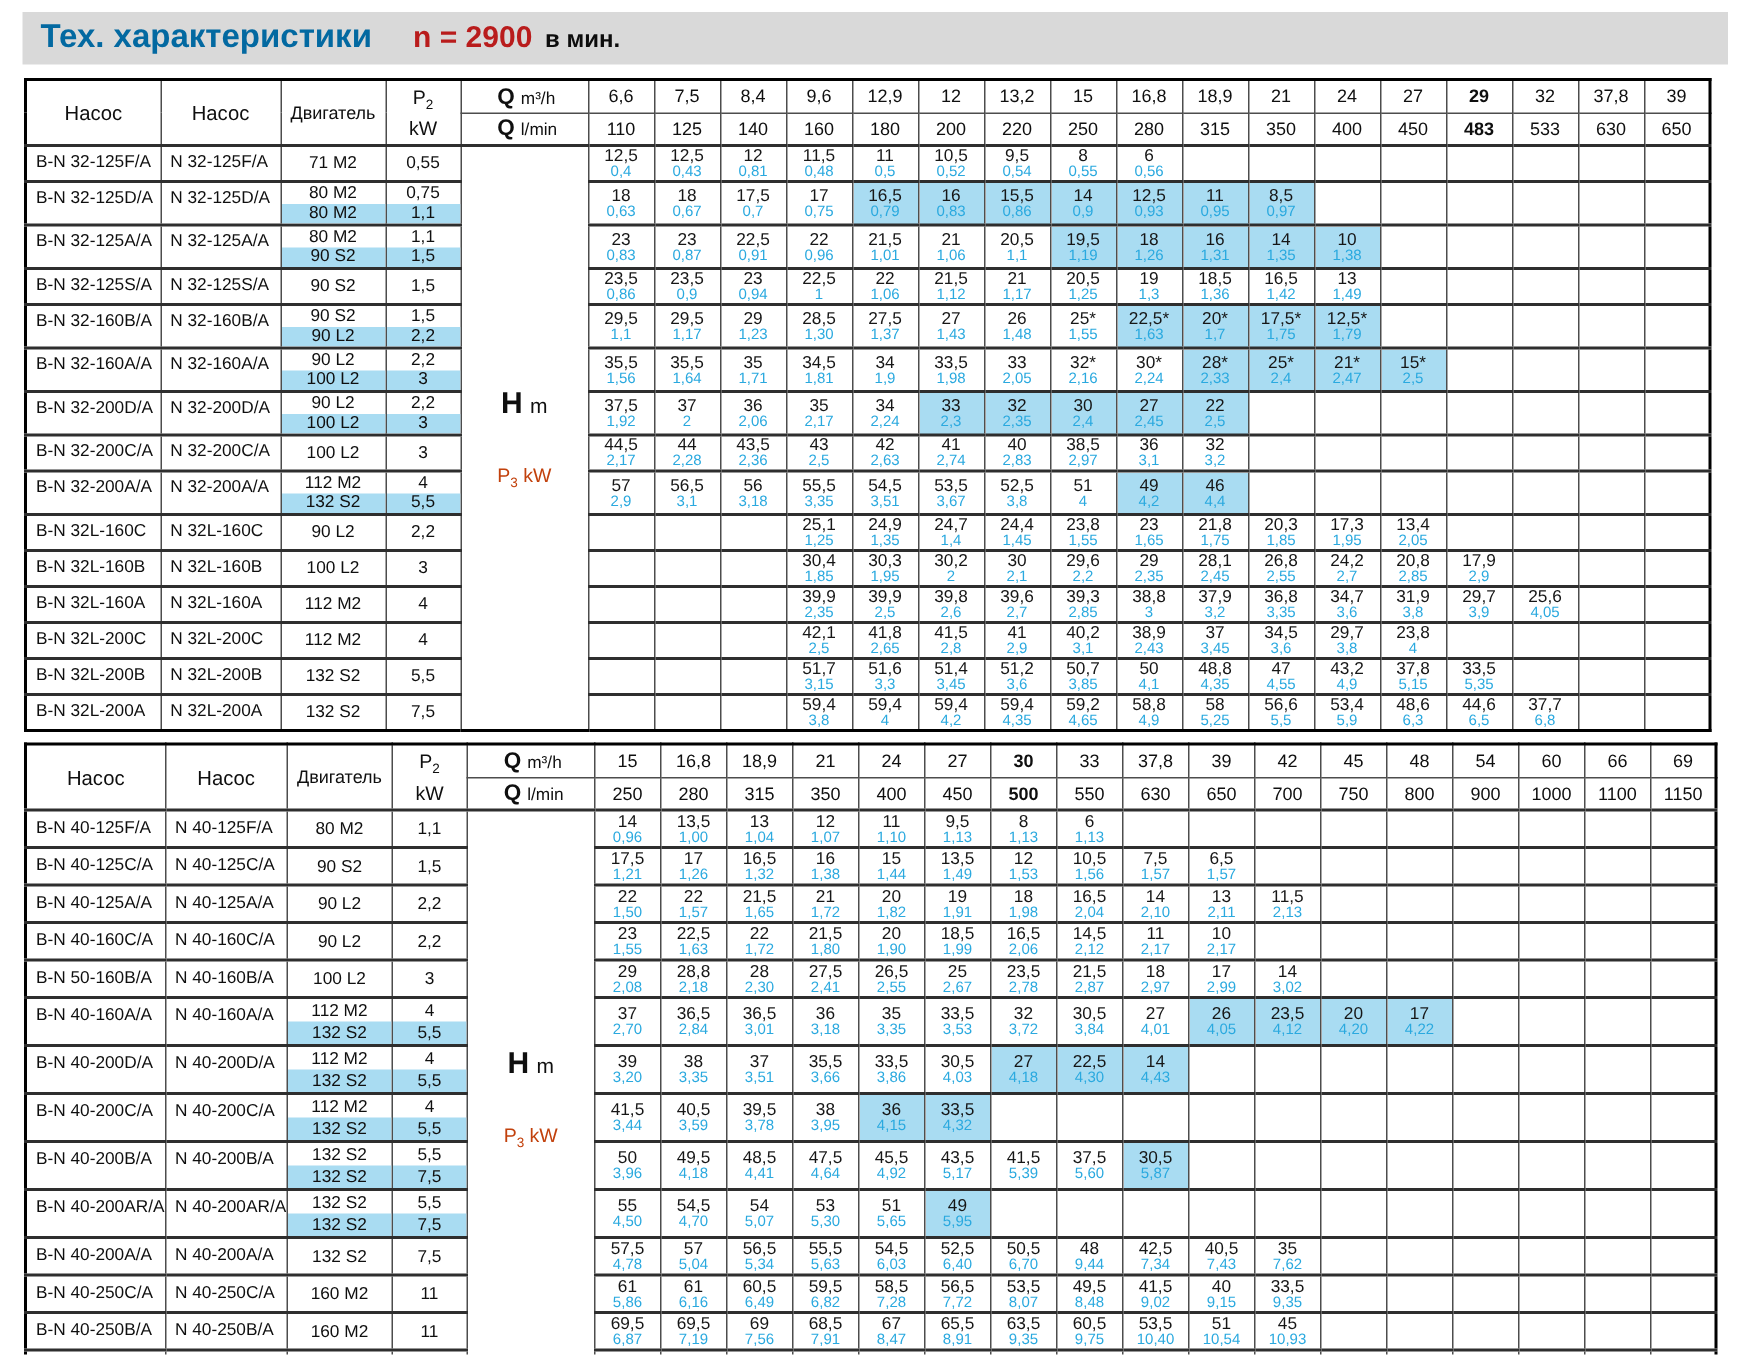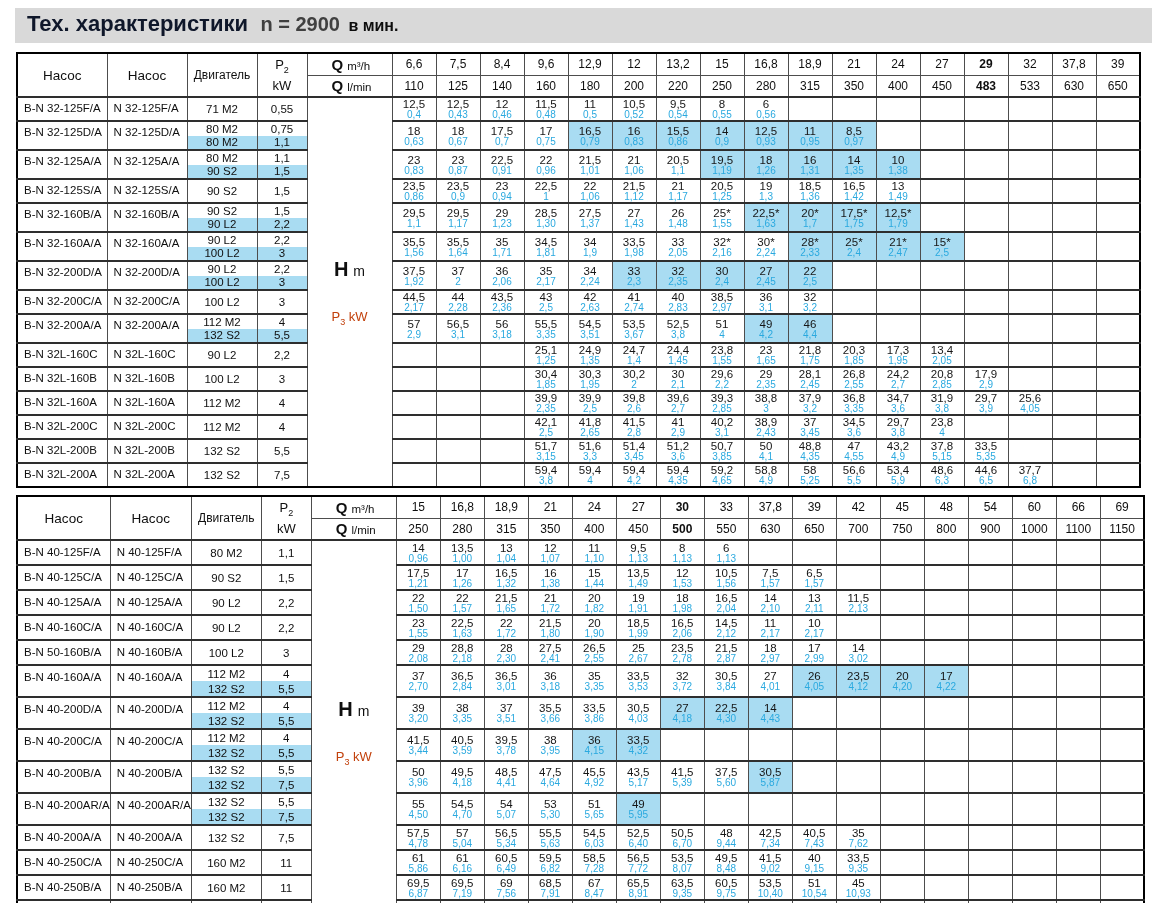--- a/index.html
+++ b/index.html
@@ -1,19 +1,19 @@
 <!DOCTYPE html>
 <html><head>
 <meta charset="utf-8">
 <style>
   html,body{margin:0;padding:0;background:#fff;}
   body{width:1165px;height:903px;font-family:"Liberation Sans","DejaVu Sans",sans-serif;overflow:hidden;}
   .title-bar{margin:8px 13px 9px 15px;background:#d9d9d9;padding:3px 12px 6px;white-space:nowrap;}
-  .t-main{font-size:22px;font-weight:bold;color:#0f172a;margin-top:42px;}
-  .t-speed{font-size:20px;font-weight:bold;color:#404040;margin-left:8px;}
+  .t-main{font-size:22px;font-weight:bold;color:#0369a1;margin-top:42px;}
+  .t-speed{font-size:20px;font-weight:bold;color:#b91c1c;margin-left:23px;}
   .t-unit{font-size:16px;font-weight:bold;color:#0d0d0d;margin-left:4px;}
 
   table.spec{border-collapse:collapse;table-layout:fixed;border:2px solid #000;margin:0 0 7px 16px;}
   .spec th,.spec td{border:1px solid #4d4d4d;padding:0;margin:0;overflow:hidden;}
   .hrow{height:22px;}
   .hrow th{font-weight:normal;font-size:13px;color:#0f0f0f;background:#fff;}
   th.hn{font-size:13.5px;}
   th.hmot{font-size:12px;}
   th.hp2{font-size:13px;line-height:15px;}
   th.hp2 sub,{font-size:9px;}
@@ -145,21 +145,21 @@
             <td class="dc">
               <div class="h">12,5</div>
               <div class="p">0,4</div>
             </td>
             <td class="dc">
               <div class="h">12,5</div>
               <div class="p">0,43</div>
             </td>
             <td class="dc">
               <div class="h">12</div>
-              <div class="p">0,46</div>
+              <div class="p">0,81</div>
             </td>
             <td class="dc">
               <div class="h">11,5</div>
               <div class="p">0,48</div>
             </td>
             <td class="dc">
               <div class="h">11</div>
               <div class="p">0,5</div>
             </td>
             <td class="dc">

